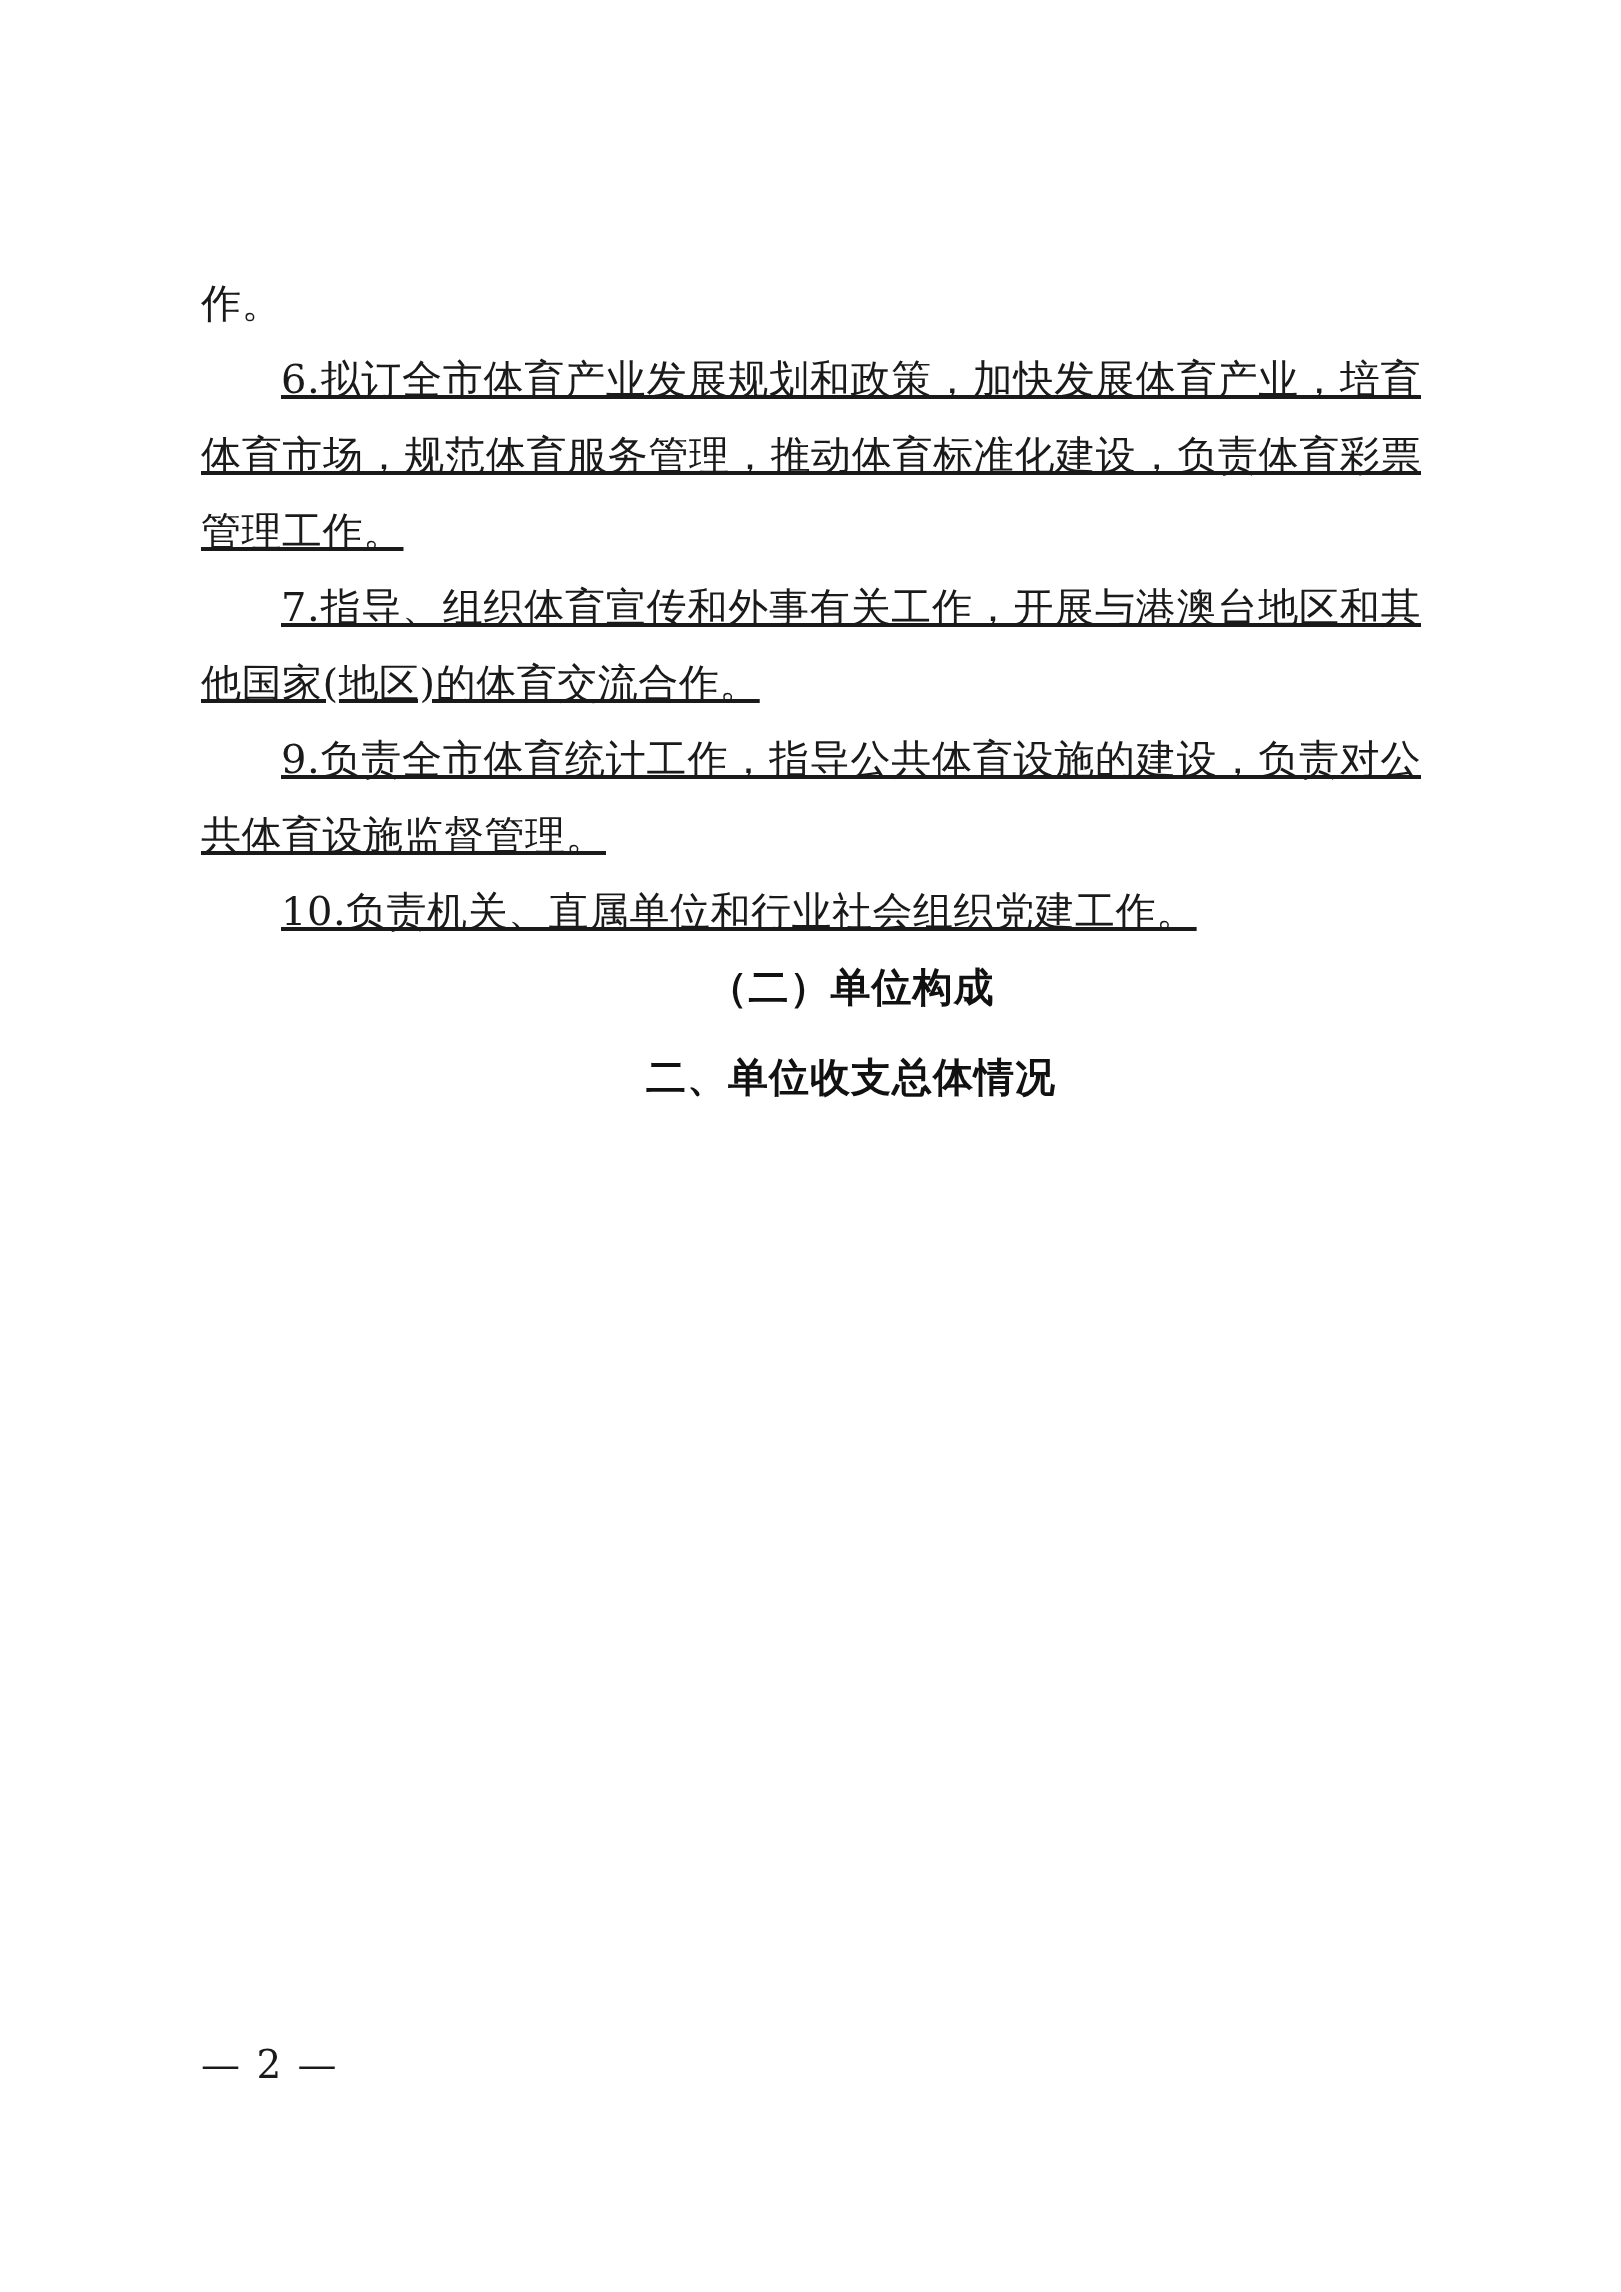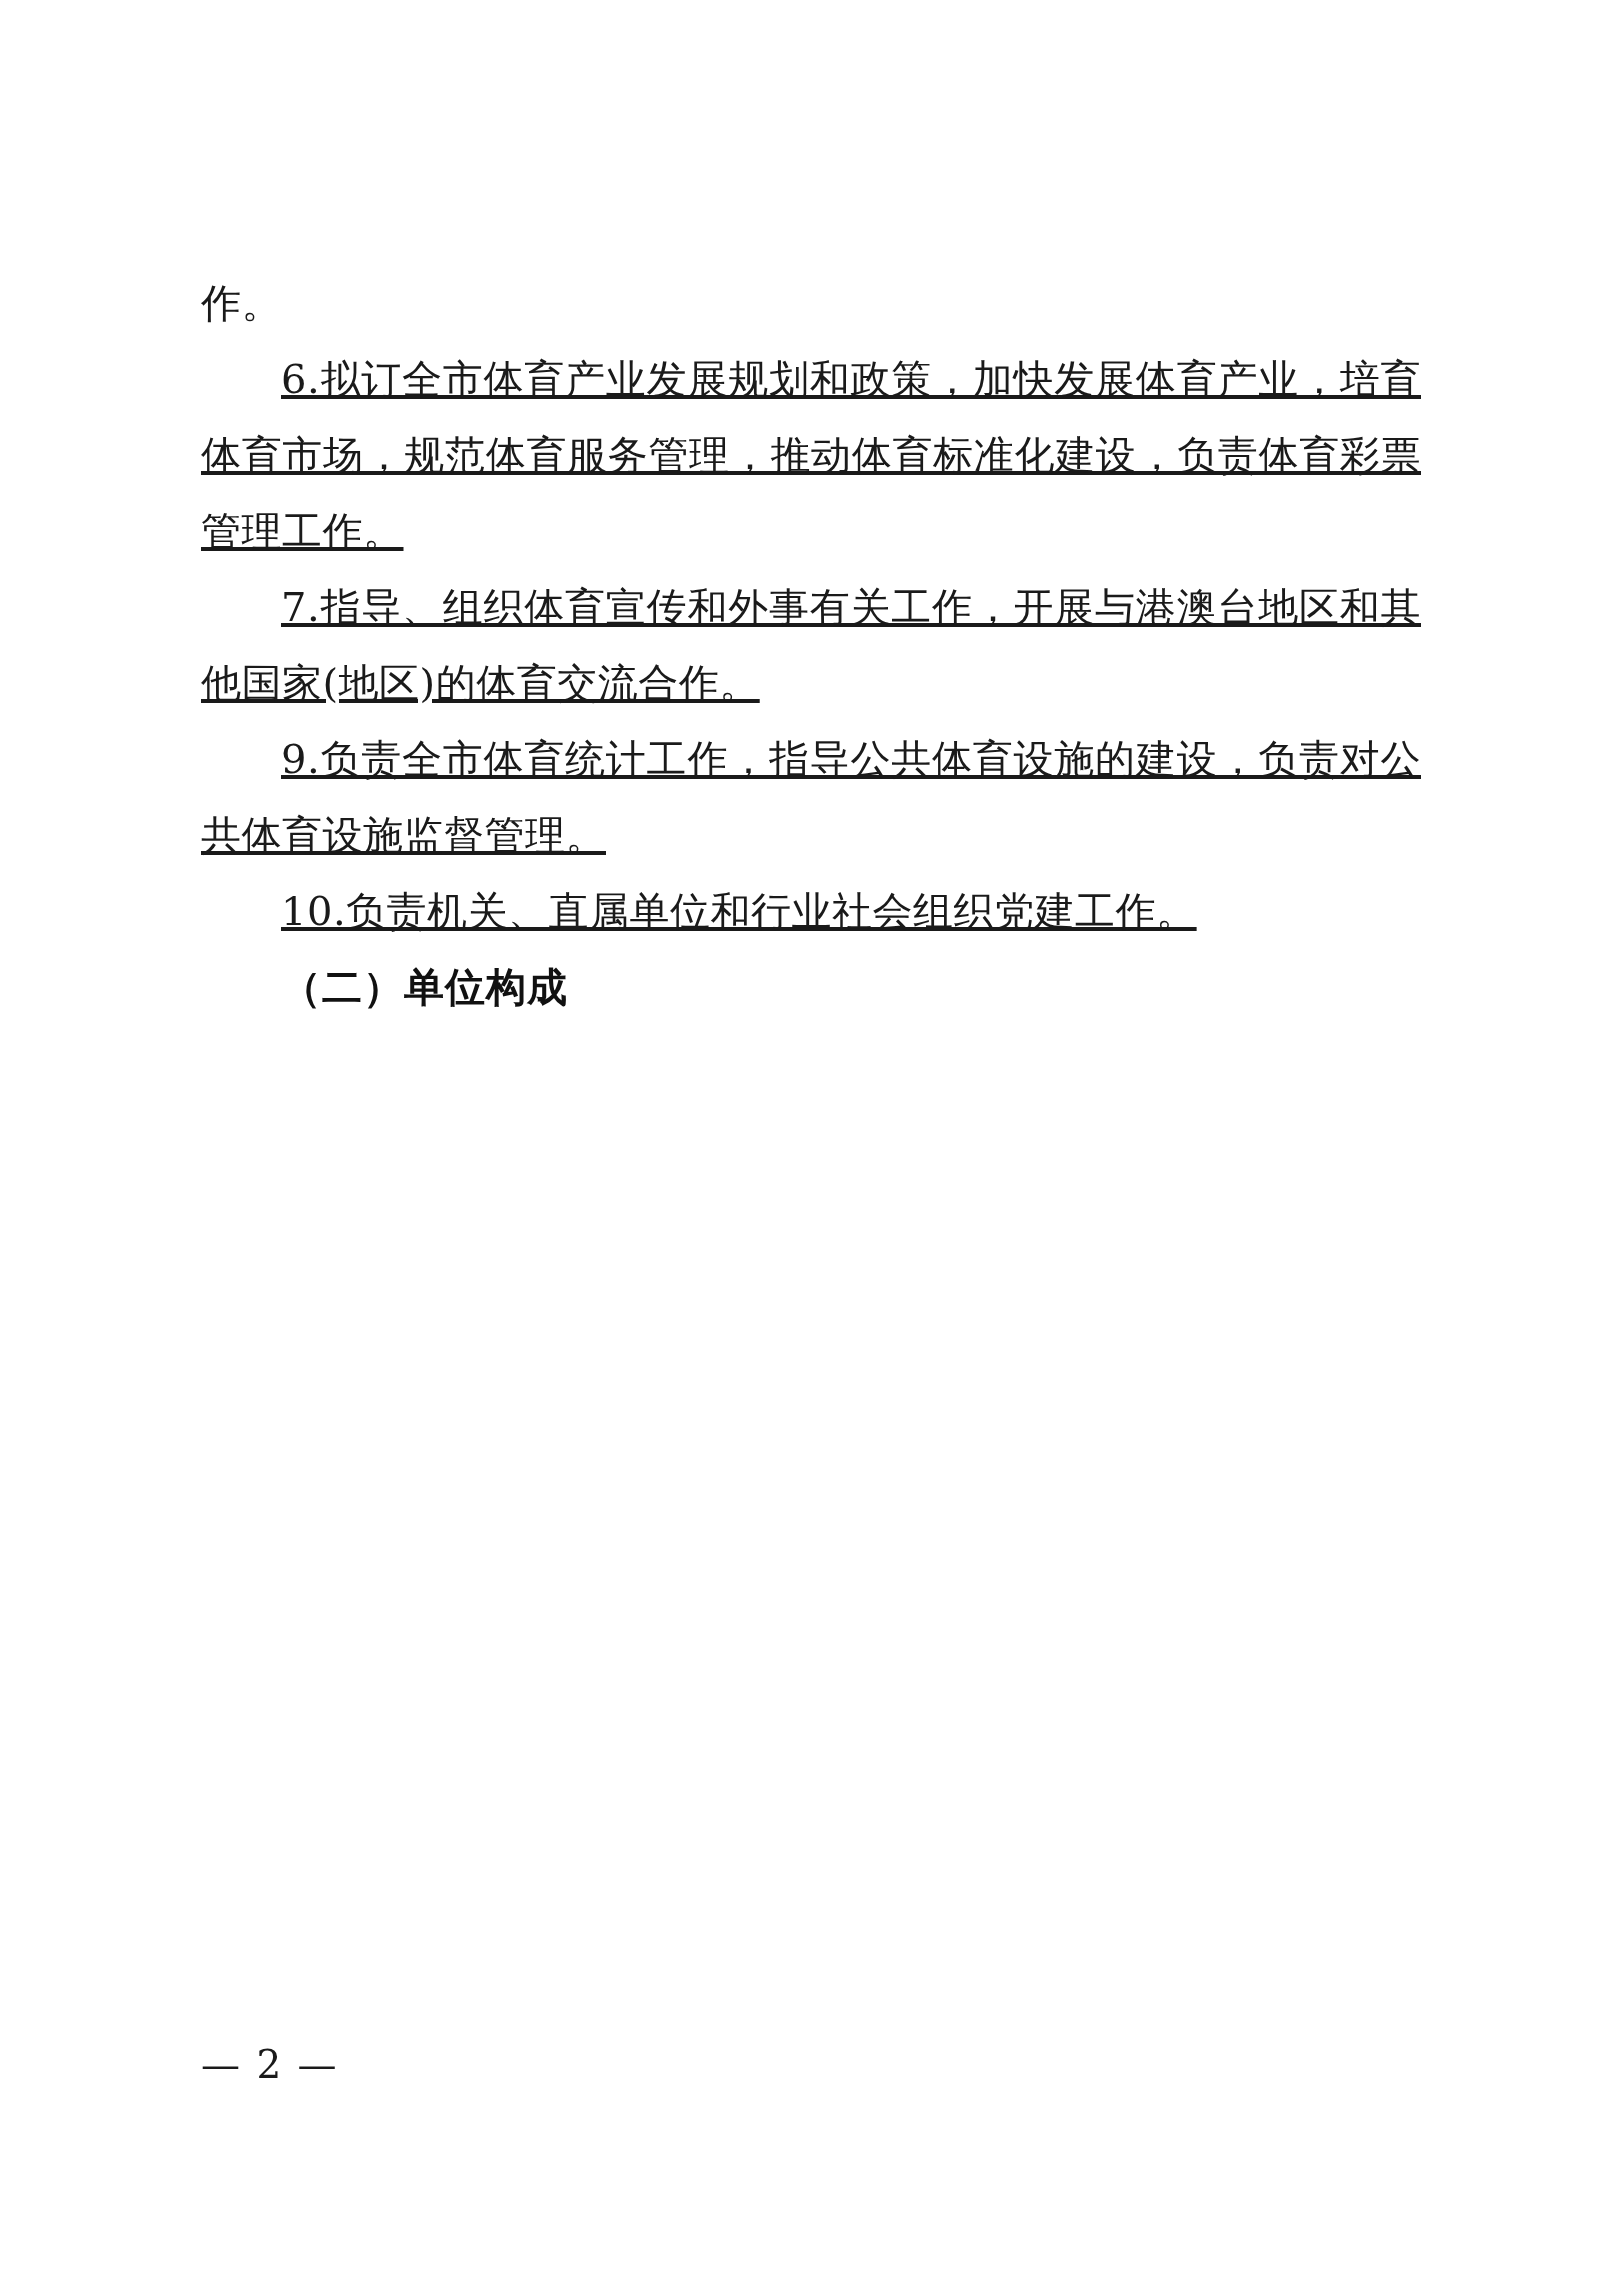--- a/index.html
+++ b/index.html
@@ -40,20 +40,21 @@
   }
   .heading {
     font-family: "DejaVu Sans", sans-serif;
     font-weight: bold;
     font-size: 40px;
     line-height: 76px;
     color: #111111;
     margin: 0;
     text-indent: 80px;
     letter-spacing: 1px;
+    text-align: center;
   }
   .section-heading {
     margin-top: 13.7px;
   }
   .pagenum {
     position: absolute;
     left: 201px;
     top: 2042px;
     font-family: "DejaVu Serif", serif;
     font-size: 39px;
@@ -76,19 +77,20 @@
 
 
     <p class="para indent">9.负责全市体育统计工作，指导公共体育设施的建设，负责对公共体育设施监督管理。</p>
 
     <p class="para indent">10.负责机关、直属单位和行业社会组织党建工作。</p>
 
 
     <p class="heading">（二）单位构成</p>
 
 
+    <p class="heading section-heading">二、单位收支总体情况</p>
 
   </div>
 
   <div class="pagenum">— 2 —</div>
 
 </div>
 
 
 </body></html>

